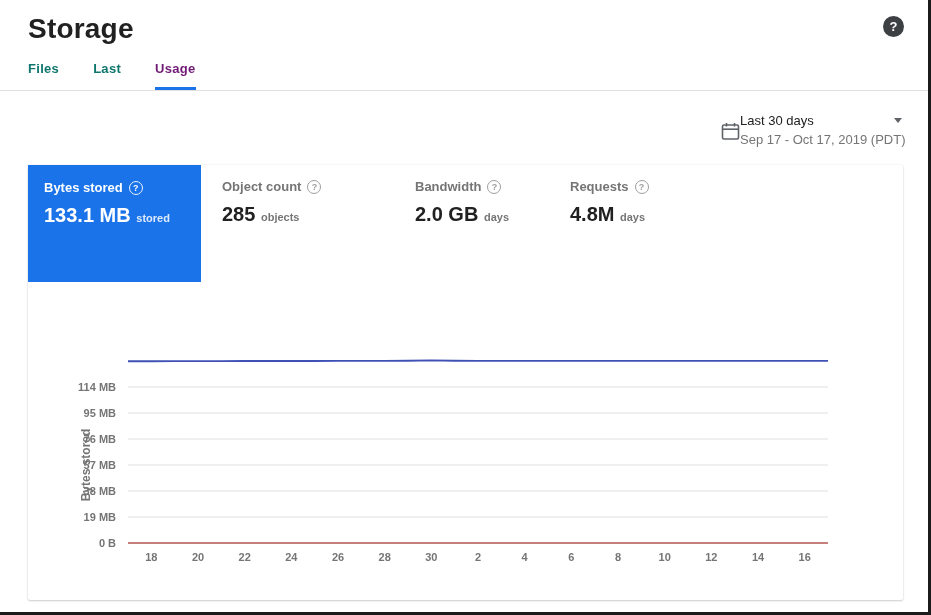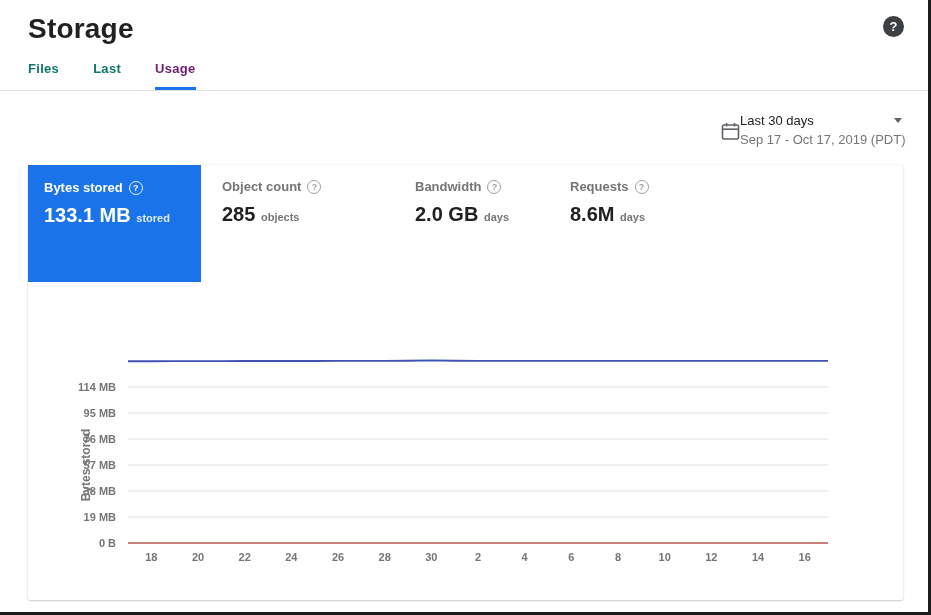--- a/index.html
+++ b/index.html
@@ -118,21 +118,21 @@
         <span class="m-unit">days</span>
       </div>
     </div>
 
     <div class="metric m3">
       <div class="m-title">
         <span>Requests</span>
         <span class="qmark">?</span>
       </div>
       <div class="m-value">
-        <span>8.6M</span>
+        <span>4.8M</span>
         <span class="m-unit">days</span>
       </div>
     </div>
 
     <svg class="chart-svg" id="chart-svg" width="875" height="240" viewBox="0 0 875 240">
         <text x="88" y="212" text-anchor="end" class="tick">0 B</text>
         <line x1="100" y1="182" x2="800" y2="182" stroke="#e0e0e0" stroke-width="1"></line>
         <text x="88" y="186" text-anchor="end" class="tick">19 MB</text>
         <line x1="100" y1="156" x2="800" y2="156" stroke="#e0e0e0" stroke-width="1"></line>
         <text x="88" y="160" text-anchor="end" class="tick">38 MB</text>

